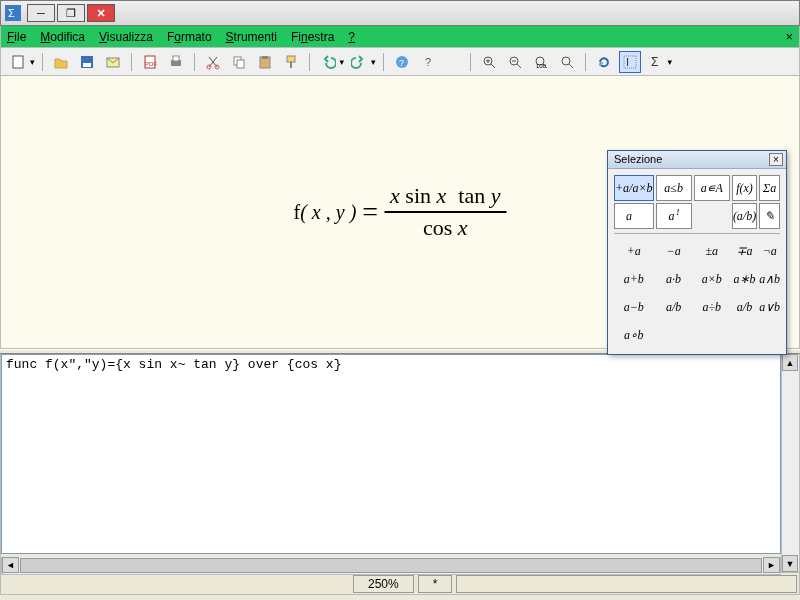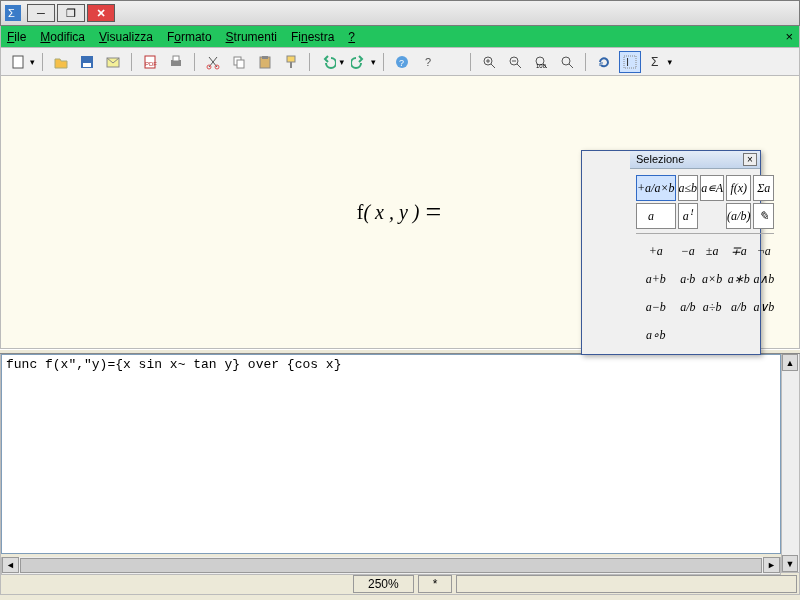--- a/index.html
+++ b/index.html
@@ -42,24 +42,24 @@
   .hscroll .left{left:0;} .hscroll .right{right:0;}
   .hscroll .thumb{ position:absolute; left:18px; right:18px; top:1px; bottom:1px; background:#cfcfcf; border:1px solid #999;}
   .vscroll { width:18px; background:#eee; border-left:1px solid #bbb; position:relative;}
   .vscroll .up,.vscroll .down{ position:absolute; left:0; width:16px; height:17px; background:#ddd; border:1px solid #999; display:flex; align-items:center; justify-content:center; font-size:9px;}
   .vscroll .up{top:0;} .vscroll .down{bottom:0;}
 
   .statusbar { height:22px; background:#ece9d8; border:1px solid #bbb; border-top:none; display:flex; align-items:center;}
   .statusbar .cell { border:1px solid #999; height:18px; margin:2px; padding:0 14px; display:flex; align-items:center; background:#ece9d8;}
 
   
-  .sel-panel { position:absolute; left:581px; top:150px; width:180px; border:1px solid #3b5998; background:#f0f0f0; box-shadow:2px 2px 5px rgba(0,0,0,.3);padding-left:48px;}
+  .sel-panel { position:absolute; left:607px; top:150px; width:180px; border:1px solid #3b5998; background:#f0f0f0; box-shadow:2px 2px 5px rgba(0,0,0,.3);}
   .sel-title { height:18px; background:linear-gradient(#e4ecf7,#c4d5ec); font-size:11px; padding:2px 6px; position:relative; border-bottom:1px solid #9ab;}
   .sel-title .sel-close { position:absolute; right:3px; top:2px; width:14px; height:13px; border:1px solid #777; background:#eee; font-size:10px; line-height:11px; text-align:center;}
-  .sel-grid { display:grid; grid-template-columns: repeat(5, 1fr); gap:2px; padding:6px;}
+  .sel-grid { display:grid; grid-template-columns: repeat(3, 1fr); gap:2px; padding:6px;}
   .sel-cell { height:26px; display:flex; align-items:center; justify-content:center; font-family:"Times New Roman",serif; font-size:12px; font-style:italic;}
   .sel-cell.btn { border:1px solid #888; background:#fff;}
   .sel-cell.active { border:1px solid #316ac5; background:#cfe3ff;}
   .sel-div { grid-column:1/6; height:1px; background:#aaa; margin:2px 0;}
 </style>
 </head>
 <body>
 
 <div class="titlebar">
   <span class="app-icon">
@@ -224,20 +224,27 @@
         <text x="3" y="12" font-size="12" fill="#333">Σ</text>
       </svg>
     </div>
   <span class="tb-drop">▾</span>
 </div>
 
 <div class="view-area">
   <div class="formula-render">
     <span class="lhs"><span class="fr">f</span><span class="fi">( x , y )</span></span>
     <span class="eq">=</span>
+    <span class="frac">
+      <span class="num">
+        <span><span class="fi">x</span><span class="fr"> sin </span><span class="fi">x</span></span>
+        <span><span class="fr">tan </span><span class="fi">y</span></span>
+      </span>
+      <span class="den"><span class="fr">cos </span><span class="fi">x</span></span>
+    </span>
   </div>
 </div>
 
 <div class="splitter"></div>
 
 <div class="code-area-wrap">
   <div class="code-area">
     <textarea spellcheck="false" style="">func f(x","y)={x sin x~ tan y} over {cos x}</textarea>
     <div class="hscroll">
       <div class="left">◄</div>

